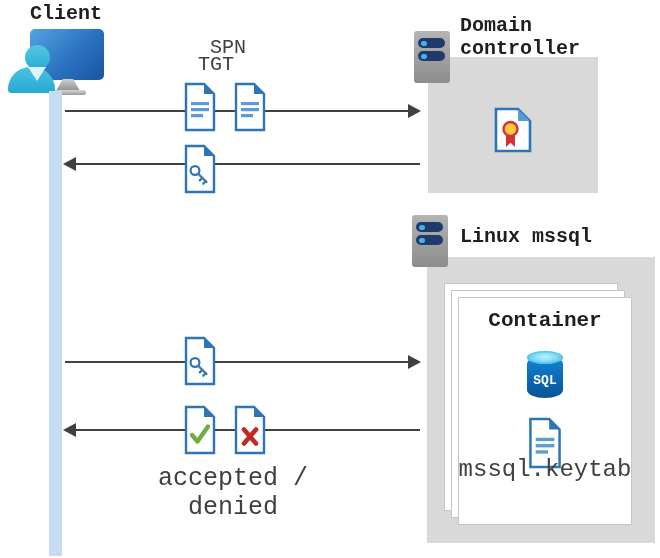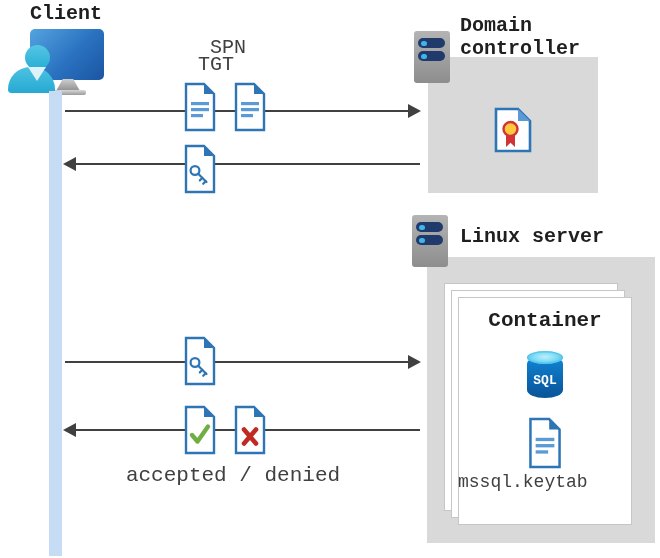--- a/index.html
+++ b/index.html
@@ -37,21 +37,21 @@
   
   .card{width:174px;height:228px;background:#ffffff;border:1px solid #c6c6c6;box-sizing:border-box;}
 
   
   .sql-icon{left:527px;top:351px;width:36px;height:47px;}
   .sql-body{position:absolute;left:0;top:5px;width:36px;height:42px;background:linear-gradient(180deg,#1186d4 0%,#0a61ab 70%,#0a5597 100%);border-radius:18px/8px;}
   .sql-top{position:absolute;left:0;top:0;width:36px;height:13px;border-radius:50%;background:radial-gradient(ellipse at 50% 45%,#bdeffb 0%,#7fdcf5 45%,#2fb0e0 100%);box-shadow:0 0 0 1.5px #58c6ec inset;}
   .sql-text{position:absolute;left:0;top:22px;width:36px;text-align:center;color:#ffffff;font-weight:700;font-size:13px;}
 
   .small-caption{font-size:20px;color:#404040;}
-  .big-caption{font-size:21px;color:#404040;}
+  .big-caption{font-size:25px;color:#404040;}
 </style>
 </head>
 <body>
 
 <div class="canvas">
 
   <div class="abs zone" style="left:428px;top:57px;width:170px;height:136px;"></div>
   <div class="abs zone" style="left:427px;top:257px;width:228px;height:286px;"></div>
 
   <div class="abs bold-label" style="left:28px;top:2px;width:76px;text-align:center;">Client</div>
@@ -155,21 +155,21 @@
   </svg>
 
   <div class="abs server" style="left:412px;top:215px;">
     <div class="pill" style="top:7px;">
         <div class="dot"></div>
       </div>
     <div class="pill" style="top:20px;">
         <div class="dot"></div>
       </div>
   </div>
-  <div class="abs bold-label" style="left:460px;top:225px;width:180px;">Linux server</div>
+  <div class="abs bold-label" style="left:460px;top:225px;width:180px;">Linux mssql</div>
 
   <div class="abs card" style="left:444px;top:283px;"></div>
   <div class="abs card" style="left:451px;top:290px;"></div>
   <div class="abs card" style="left:458px;top:297px;"></div>
 
   <div class="abs bold-label" style="left:458px;top:309px;width:174px;text-align:center;font-size:21px;">Container</div>
 
   <div class="abs sql-icon">
     <div class="sql-body"></div>
     <div class="sql-top"></div>
@@ -177,15 +177,15 @@
   </div>
 
   <svg class="abs" style="left:526px;top:417px;" width="38" height="52" viewBox="0 0 34 50">
     <path d="M3,2 L21,2 L31,12 L31,48 L3,48 Z" fill="#ffffff" stroke="#2e75b6" stroke-width="2.4"></path>
     <path d="M21,2 L21,12 L31,12 Z" fill="#2e75b6"></path>
     <rect x="8" y="20" width="18" height="3.2" fill="#5b9bd5"></rect>
     <rect x="8" y="26" width="18" height="3.2" fill="#5b9bd5"></rect>
     <rect x="8" y="32" width="12" height="3.2" fill="#5b9bd5"></rect>
   </svg>
 
-  <div class="abs big-caption" style="left:458px;top:472px;width:174px;text-align:left;font-size:18px;">mssql.keytab</div>
+  <div class="abs big-caption" style="left:458px;top:456px;width:174px;text-align:center;font-size:24px;">mssql.keytab</div>
 
 </div>
 
 </body></html>

